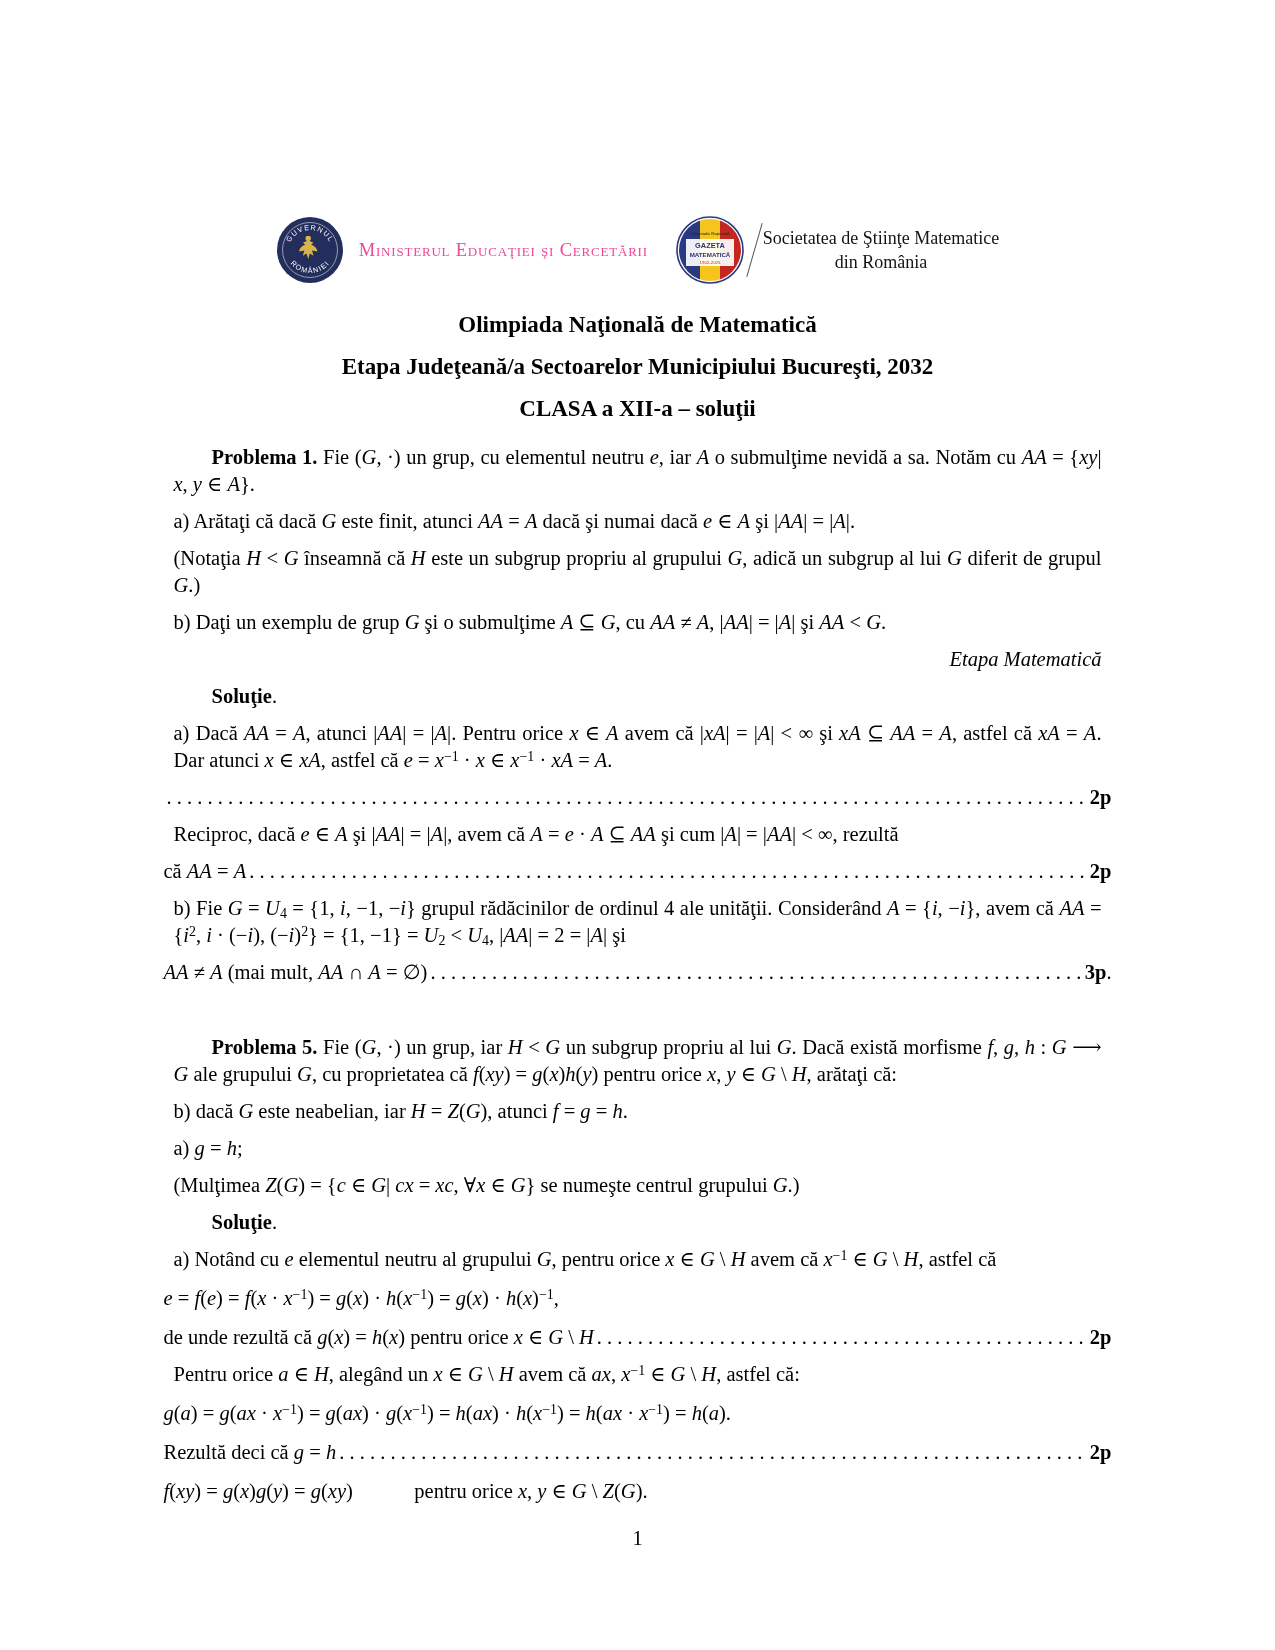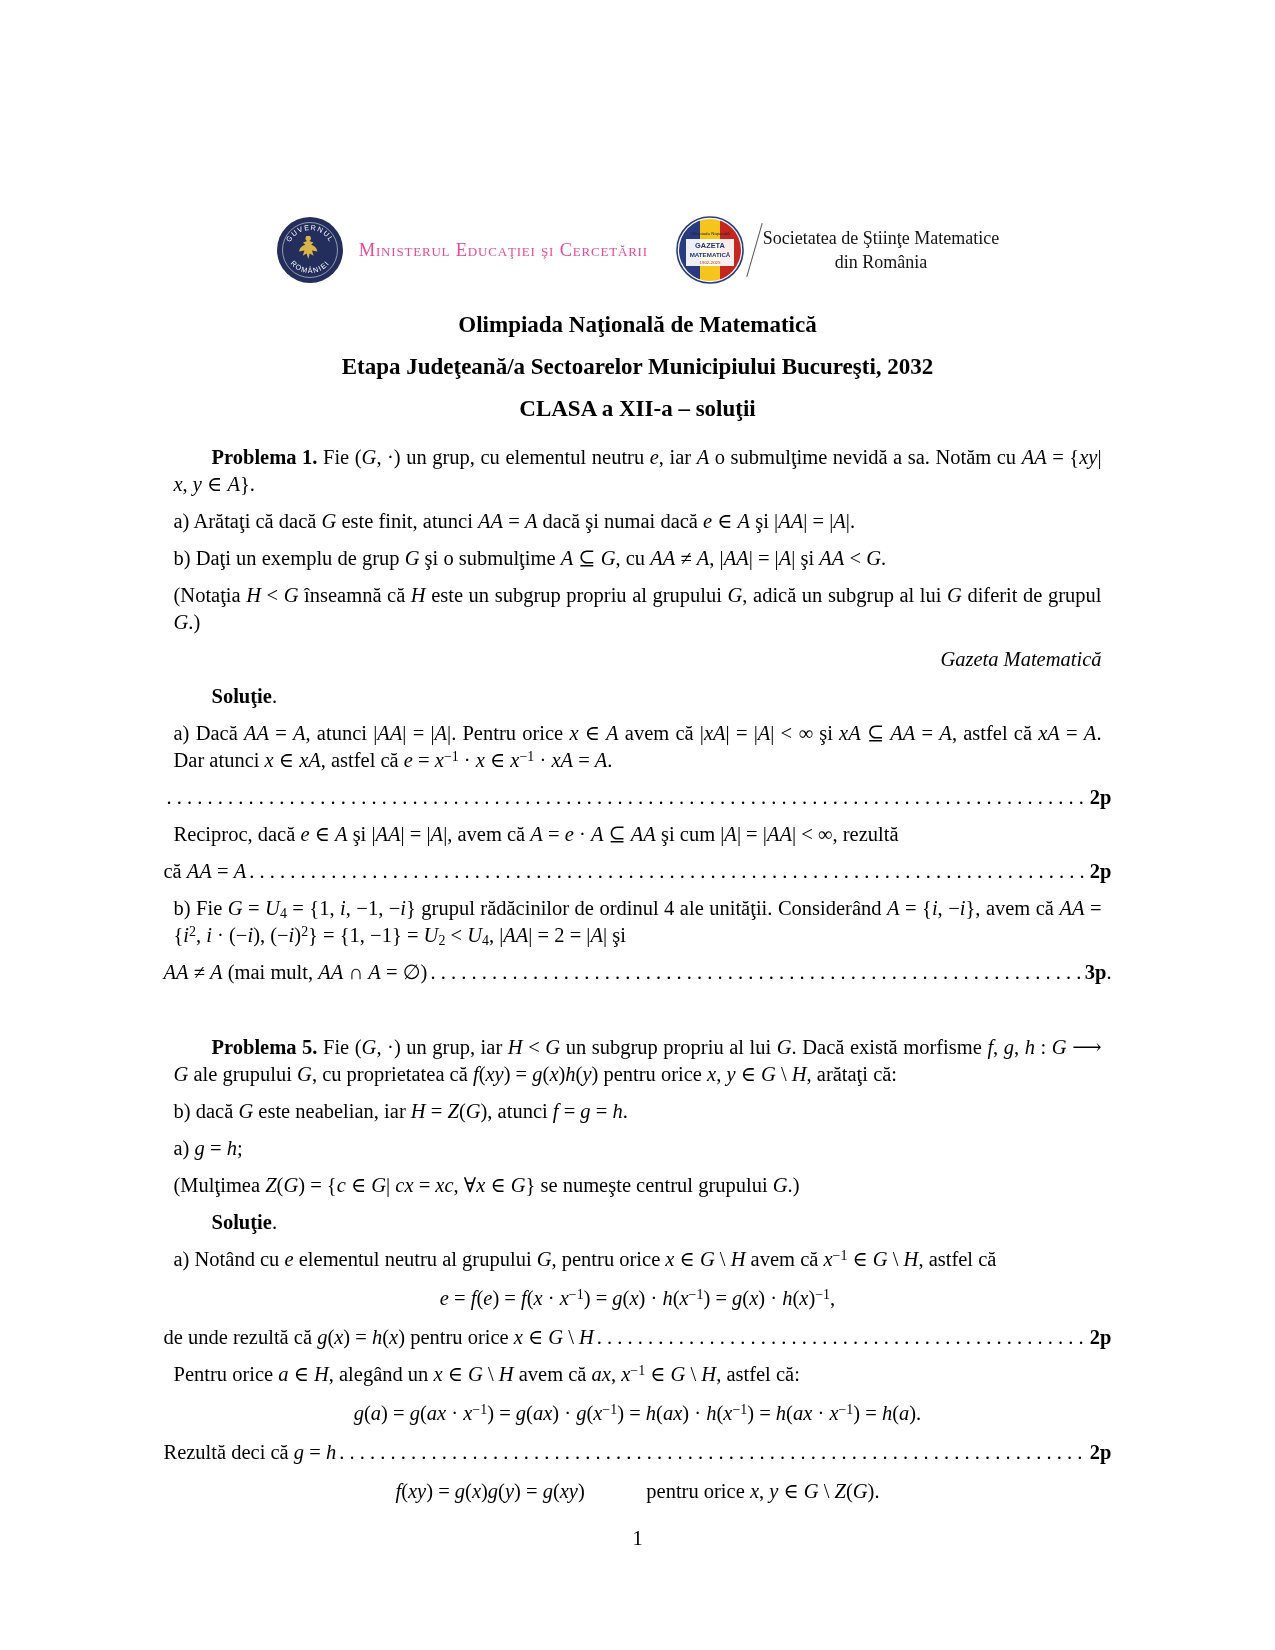--- a/index.html
+++ b/index.html
@@ -32,21 +32,21 @@
   .body{
     width:948px;margin:22px auto 0;
     font-size:20.5px;line-height:27px;
     text-align:justify;
   }
   .body p{margin:10px;}
   .indent{text-indent:38px;}
   .attrib{text-align:right;font-style:italic;}
   .soltop{margin-top:6px;}
   .gap-top{margin-top:48px !important;}
-  .eq{text-align:center;text-indent:0;margin:12px 0;}
+  .eq{text-indent:0;margin:12px 0;}
   .dotline{display:flex;align-items:flex-end;}
   .dotline .txt{white-space:nowrap;}
   .dots{flex:1 1 auto;overflow:hidden;white-space:nowrap;margin:0 3px;}
   .dots::after{
     content:". . . . . . . . . . . . . . . . . . . . . . . . . . . . . . . . . . . . . . . . . . . . . . . . . . . . . . . . . . . . . . . . . . . . . . . . . . . . . . . . . . . . . . . . . . . . . . . . . . . . . . . . . . . . . . . . . . . . . . . . . . . . . . . .";
   }
   .pts{white-space:nowrap;}
   sup,sub{font-size:.68em;line-height:0;vertical-align:baseline;position:relative;}
   sup{top:-.45em;}
   sub{top:.25em;}
@@ -107,23 +107,23 @@
   <div class="titles">
     <div class="t">Olimpiada Naţională de Matematică</div>
     <div class="t">Etapa Judeţeană/a Sectoarelor Municipiului Bucureşti, 2032</div>
     <div class="t">CLASA a XII-a – soluţii</div>
   </div>
 
   <main class="body">
 
     <p class="indent"><b>Problema 1.</b> Fie (<i>G</i>, ·) un grup, cu elementul neutru <i>e</i>, iar <i>A</i> o submulţime nevidă a sa. Notăm cu <i>AA</i> = {<i>xy</i>| <i>x</i>, <i>y</i> ∈ <i>A</i>}.</p>
     <p>a) Arătaţi că dacă <i>G</i> este finit, atunci <i>AA</i> = <i>A</i> dacă şi numai dacă <i>e</i> ∈ <i>A</i> şi |<i>AA</i>| = |<i>A</i>|.</p>
+    <p>(Notaţia <i>H</i> &lt; <i>G</i> înseamnă că <i>H</i> este un subgrup propriu al grupului <i>G</i>, adică un subgrup al lui <i>G</i> diferit de grupul <i>G</i>.)</p>
     <p>b) Daţi un exemplu de grup <i>G</i> şi o submulţime <i>A</i> ⊆ <i>G</i>, cu <i>AA</i> ≠ <i>A</i>, |<i>AA</i>| = |<i>A</i>| şi <i>AA</i> &lt; <i>G</i>.</p>
-    <p>(Notaţia <i>H</i> &lt; <i>G</i> înseamnă că <i>H</i> este un subgrup propriu al grupului <i>G</i>, adică un subgrup al lui <i>G</i> diferit de grupul <i>G</i>.)</p>
-    <p class="attrib">Gazeta Matematică</p>
+    <p class="attrib">Etapa Matematică</p>
     <p class="indent"><b>Soluţie</b>.</p>
     <p>a) Dacă <i>AA</i> = <i>A</i>, atunci |<i>AA</i>| = |<i>A</i>|. Pentru orice <i>x</i> ∈ <i>A</i> avem că |<i>xA</i>| = |<i>A</i>| &lt; ∞ şi <i>xA</i> ⊆ <i>AA</i> = <i>A</i>, astfel că <i>xA</i> = <i>A</i>. Dar atunci <i>x</i> ∈ <i>xA</i>, astfel că <i>e</i> = <i>x</i><sup>−1</sup> · <i>x</i> ∈ <i>x</i><sup>−1</sup> · <i>xA</i> = <i>A</i>.</p>
     <div class="dotline">
       <span class="dots"></span>
       <span class="pts"><b>2p</b></span>
     </div>
     <p>Reciproc, dacă <i>e</i> ∈ <i>A</i> şi |<i>AA</i>| = |<i>A</i>|, avem că <i>A</i> = <i>e</i> · <i>A</i> ⊆ <i>AA</i> şi cum |<i>A</i>| = |<i>AA</i>| &lt; ∞, rezultă</p>
     <div class="dotline">
       <span class="txt">că <i>AA</i> = <i>A</i></span>
       <span class="dots"></span>

